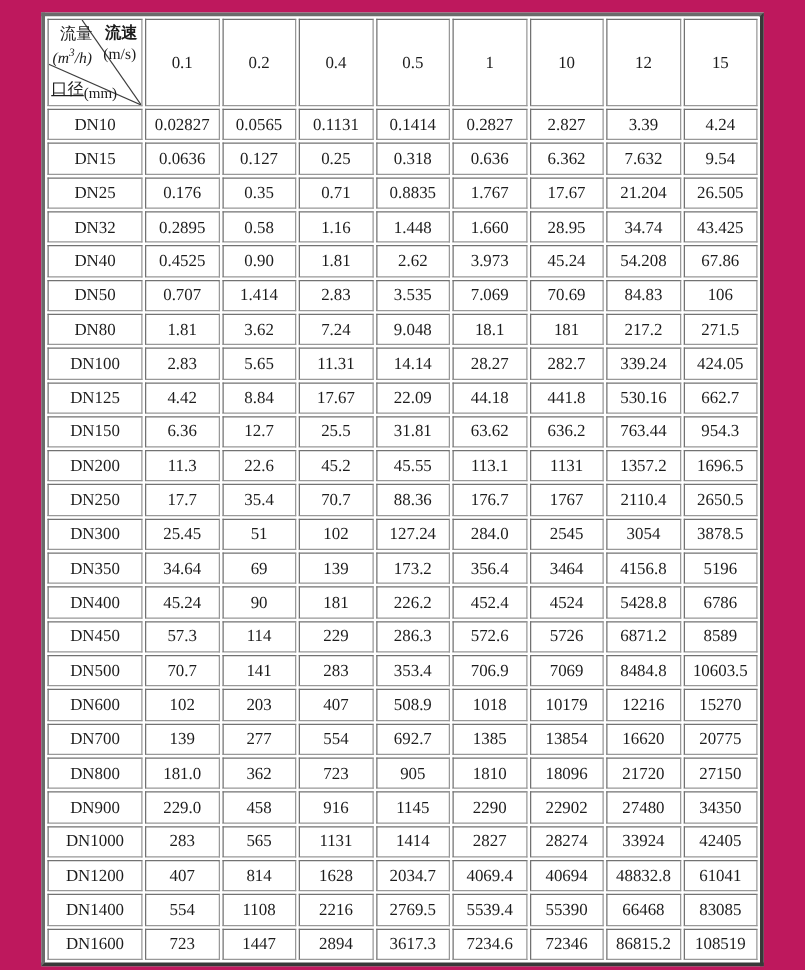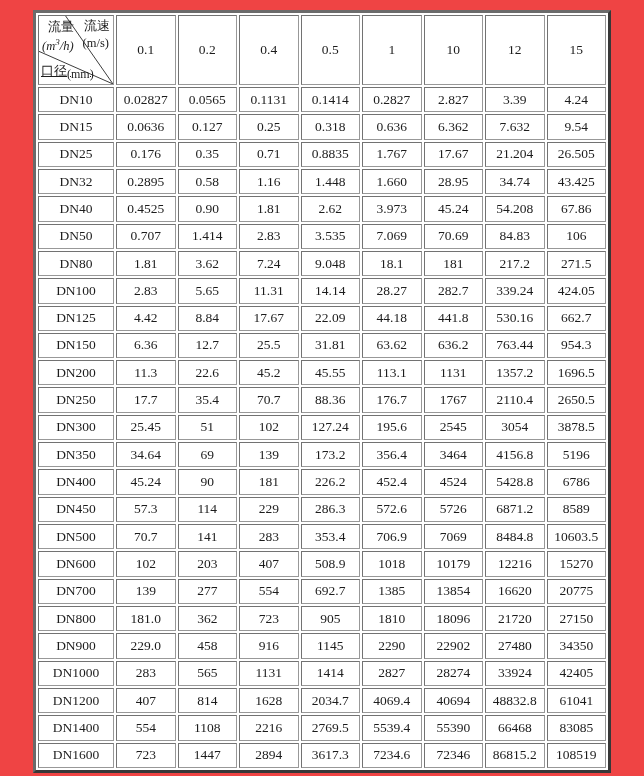--- a/index.html
+++ b/index.html
@@ -4,21 +4,21 @@
 <style>
   html, body {
     margin: 0;
     padding: 0;
     background: #ffffff;
   }
   #page {
     position: relative;
     width: 644px;
     height: 776px;
-    background: #ef4444;
+    background: #be185d;
     overflow: hidden;
   }
   table.flow-table {
     position: absolute;
     left: 33px;
     top: 10px;
     width: 578px;
     height: 763px;
     table-layout: fixed;
     border-collapse: separate;
@@ -59,21 +59,21 @@
     height: 100%;
   }
   .corner svg.diag line {
     stroke: #3d3d3d;
     stroke-width: 1;
     vector-effect: non-scaling-stroke;
   }
   .c-flow      { position: absolute; left: 9px;  top: 4px; }
   .c-flow-unit { position: absolute; left: 3px;  top: 22px; font-size: 12.5px; font-style: italic; }
   .c-flow-unit sup { font-size: 9px; }
-  .c-vel       { position: absolute; right: 3px; top: 3px; }
+  .c-vel       { position: absolute; right: 3px; top: 3px; font-weight: bold; }
   .c-vel-unit  { position: absolute; right: 4px; top: 21px; font-size: 12.5px; text-align: right; }
   .c-dia       { position: absolute; left: 2px;  bottom: 7px; text-decoration: underline; }
   .c-dia .dia-unit { font-size: 12px; position: relative; top: 3px; }
 </style>
 </head>
 <body>
 
 <div id="page">
   <table class="flow-table">
     <colgroup>
@@ -246,21 +246,21 @@
           <td>1767</td>
           <td>2110.4</td>
           <td>2650.5</td>
         </tr>
         <tr>
           <td>DN300</td>
           <td>25.45</td>
           <td>51</td>
           <td>102</td>
           <td>127.24</td>
-          <td>195.6</td>
+          <td>284.0</td>
           <td>2545</td>
           <td>3054</td>
           <td>3878.5</td>
         </tr>
         <tr>
           <td>DN350</td>
           <td>34.64</td>
           <td>69</td>
           <td>139</td>
           <td>173.2</td>

